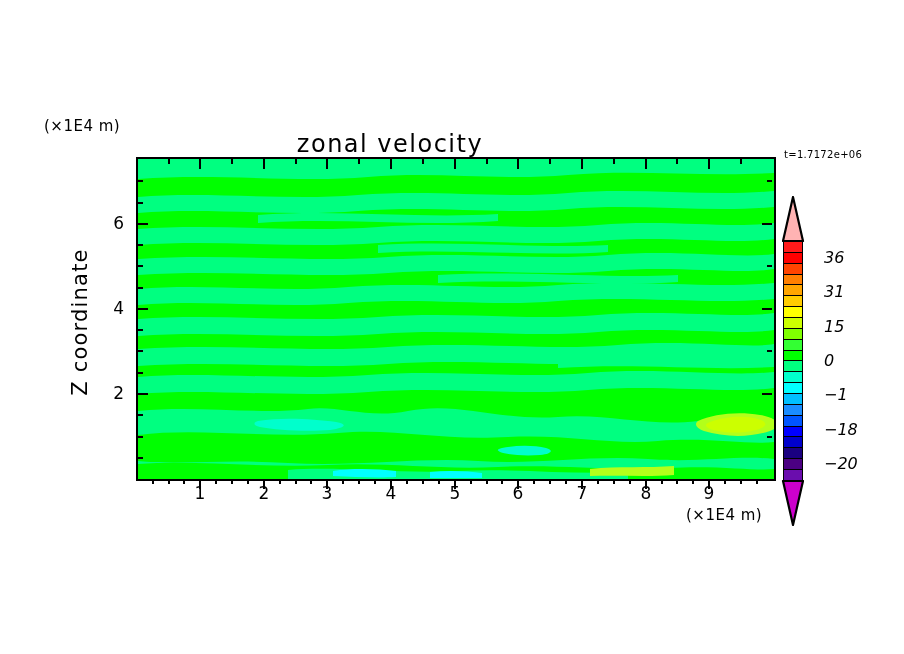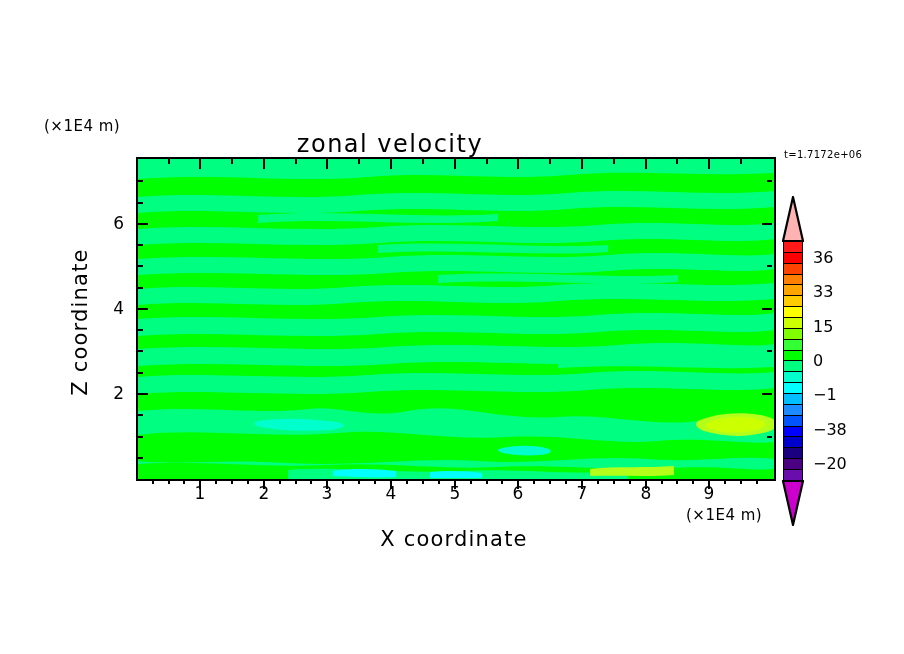--- a/index.html
+++ b/index.html
@@ -171,24 +171,25 @@
   }
   .cb-swatch {
     flex: 1 1 0;
     width: 100%;
     border-bottom: 1px solid #000000;
     box-sizing: border-box;
   }
   .cb-swatch:last-child { border-bottom: none; }
   .cb-label {
     position: absolute;
-    left: 32px;
+    left: 43px;
     font-size: 16px;
     white-space: nowrap;
     margin-top: -10px;
+    font-style: italic;
   }
 </style>
 </head>
 <body>
 
 <div id="figure">
 
   <div class="title">zonal velocity</div>
 
   <div class="unit-top-left">(×1E4 m)</div>
@@ -332,21 +333,20 @@
   <div class="ticklabel-x" style="left:455px;">5</div>
   <div class="ticklabel-x" style="left:518px;">6</div>
   <div class="ticklabel-x" style="left:582px;">7</div>
   <div class="ticklabel-x" style="left:646px;">8</div>
   <div class="ticklabel-x" style="left:709px;">9</div>
 
   <div class="ticklabel-y" style="top:394px;">2</div>
   <div class="ticklabel-y" style="top:309px;">4</div>
   <div class="ticklabel-y" style="top:224px;">6</div>
 
-  <div class="axis-title-x">X coordinate</div>
   <div class="axis-title-y">Z coordinate</div>
 
   <div class="unit-bottom-right">(×1E4 m)</div>
 
   <div id="colorbar">
     <svg id="cb-cap-top" viewBox="0 0 24 46">
       <polygon points="12,1 22,45 2,45" fill="#ffb3b3" stroke="#000000" stroke-width="2.2" stroke-linejoin="round"></polygon>
     </svg>
     <div id="cb-body">
         <div class="cb-swatch" style="background: rgb(255, 26, 26);"></div>
@@ -369,21 +369,21 @@
         <div class="cb-swatch" style="background: rgb(0, 0, 255);"></div>
         <div class="cb-swatch" style="background: rgb(0, 0, 204);"></div>
         <div class="cb-swatch" style="background: rgb(26, 0, 128);"></div>
         <div class="cb-swatch" style="background: rgb(75, 0, 130);"></div>
         <div class="cb-swatch" style="background: rgb(106, 13, 173);"></div>
       </div>
     <svg id="cb-cap-bottom" viewBox="0 0 24 46">
       <polygon points="2,1 22,1 12,45" fill="#cc00cc" stroke="#000000" stroke-width="2.2" stroke-linejoin="round"></polygon>
     </svg>
   <div class="cb-label" style="top: 62.1429px;">36</div>
-      <div class="cb-label" style="top: 96.4286px;">33</div>
+      <div class="cb-label" style="top: 96.4286px;">31</div>
       <div class="cb-label" style="top: 130.714px;">15</div>
       <div class="cb-label" style="top: 165px;">0</div>
       <div class="cb-label" style="top: 199.286px;">−1</div>
-      <div class="cb-label" style="top: 233.571px;">−38</div>
+      <div class="cb-label" style="top: 233.571px;">−18</div>
       <div class="cb-label" style="top: 267.857px;">−20</div>
     </div>
 
 </div>
 
 </body></html>

